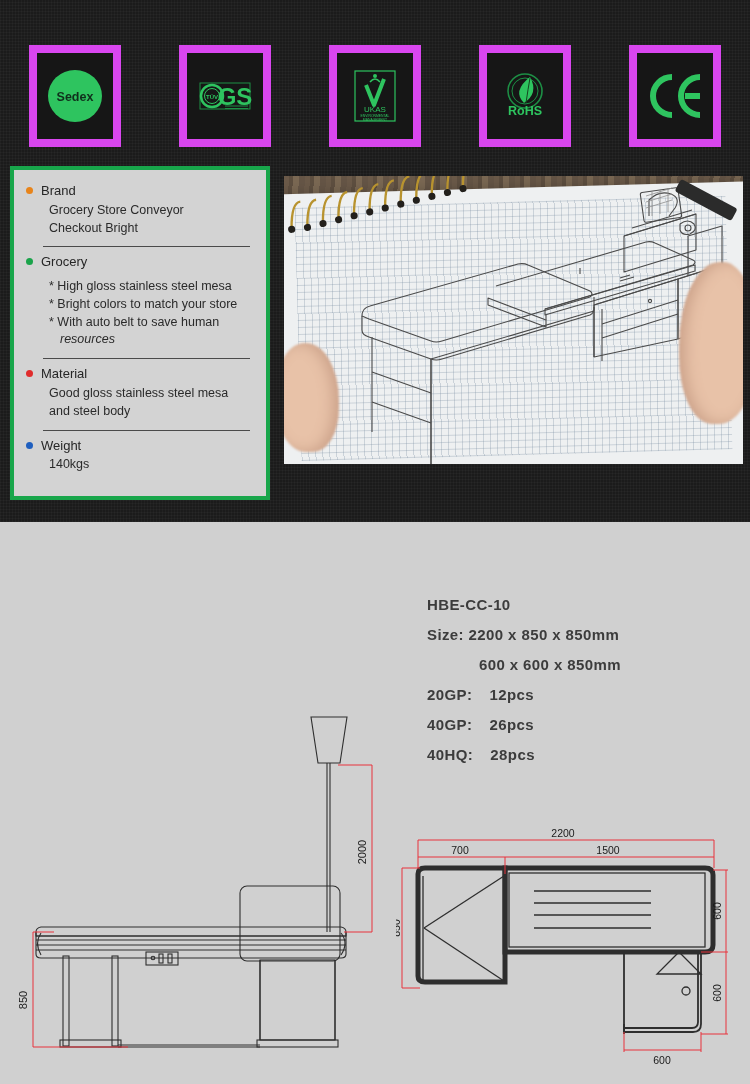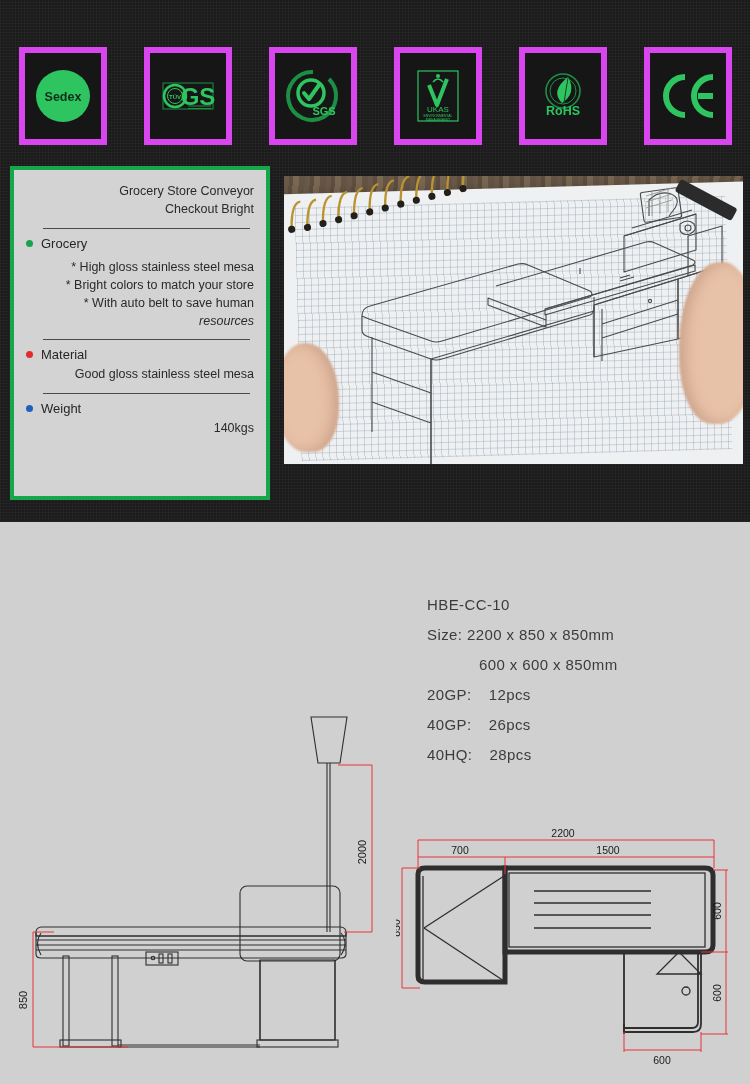--- a/index.html
+++ b/index.html
@@ -18,21 +18,21 @@
       repeating-linear-gradient(90deg, rgba(255,255,255,.028) 0 1px, transparent 1px 3px);
   }
 
   
   #cert-row{
     position:absolute;left:0;top:52px;width:750px;height:88px;
     display:flex;justify-content:space-around;align-items:center;
   }
   .cert-badge{
     width:76px;height:86px;
-    border:6px solid #d946ef;
+    border:8px solid #d946ef;
     background:#161616;
     display:flex;align-items:center;justify-content:center;
     position:relative;
   }
   .cert-badge svg{display:block;}
 
   
   #info-panel{
     position:absolute;left:10px;top:166px;width:260px;height:334px;
     background:#d3d3d3;
@@ -50,21 +50,21 @@
     position:relative;top:-1px;
   }
   .dot.orange{background:#e8841a;}
   .dot.green{background:#1aa34a;}
   .dot.red{background:#e02c2c;}
   .dot.blue{background:#1f5fbf;}
   .info-body{
     font-size:12.5px;color:#2a2a2a;line-height:1.42;
     padding-left:17px;margin-top:1px;
   }
-  .info-body.indent{padding-left:23px;text-align:right;}
+  .info-body.indent{padding-left:23px;}
   .info-body .star-line{white-space:nowrap;}
   .info-body .hang{padding-left:11px;font-style:italic;}
   .divider{
     height:1px;background:#4a4a4a;margin:5px 4px 6px 17px;
   }
 
   
   #product-photo{
     position:absolute;left:284px;top:176px;width:459px;height:288px;
     overflow:hidden;background:#6a5a4c;
@@ -109,20 +109,21 @@
     position:absolute;right:1%;top:6%;width:14%;height:5%;
     background:#2b2b2b;border-radius:3px;transform:rotate(28deg);
   }
   #product-photo .sketch{position:absolute;inset:0;}
 
   
   #spec-text{
     position:absolute;left:427px;top:590px;width:300px;
     font-size:15px;color:#3c3c3c;line-height:2.0;
     letter-spacing:.4px;
+    font-weight:bold;
   }
   #spec-text .indent{padding-left:52px;}
   #spec-text .gap{display:inline-block;width:8px;}
 
   
   #drawing-front{position:absolute;left:8px;top:700px;width:380px;height:384px;}
   #drawing-plan{position:absolute;left:396px;top:818px;width:346px;height:266px;}
   svg text{font-family:"Liberation Sans", sans-serif;}
 </style>
 </head>
@@ -144,28 +145,20 @@
       <rect x="8" y="18" width="50" height="26" fill="none" stroke="#1d8f45" stroke-width="1"></rect>
       <circle cx="20" cy="31" r="11" fill="none" stroke="#2ec45f" stroke-width="2.5"></circle>
       <circle cx="20" cy="31" r="7.5" fill="none" stroke="#2ec45f" stroke-width="1"></circle>
       <text x="20" y="34" text-anchor="middle" font-size="6" font-weight="bold" fill="#2ec45f">TÜV</text>
       <text x="43" y="40" text-anchor="middle" font-size="24" font-weight="bold" fill="#2ec45f">GS</text>
       <line x1="33" y1="41" x2="56" y2="41" stroke="#1d8f45" stroke-width="1"></line>
       <line x1="33" y1="43.5" x2="56" y2="43.5" stroke="#1d8f45" stroke-width="1"></line>
     </svg>
   </div>
 
-  <div class="cert-badge">
-    <svg width="66" height="62" viewBox="0 0 66 62">
-      <path d="M33 7 A24 24 0 1 0 49 14" fill="none" stroke="#1d8f45" stroke-width="4"></path>
-      <circle cx="31" cy="28" r="13" fill="none" stroke="#2ec45f" stroke-width="3.5"></circle>
-      <path d="M24 28 l5 6 l10 -14" fill="none" stroke="#2ec45f" stroke-width="4" stroke-linecap="round" stroke-linejoin="round"></path>
-      <text x="44" y="50" text-anchor="middle" font-size="11" font-weight="bold" fill="#2ec45f">SGS</text>
-    </svg>
-  </div>
 
   <div class="cert-badge">
     <svg width="66" height="62" viewBox="0 0 66 62">
       <rect x="13" y="6" width="40" height="50" fill="none" stroke="#2ec45f" stroke-width="1.2"></rect>
       <path d="M28 17 q5 -6 10 0" fill="none" stroke="#2ec45f" stroke-width="1.5"></path>
       <circle cx="33" cy="11" r="2" fill="#2ec45f"></circle>
       <path d="M24 20 l8 20 l10 -26" fill="none" stroke="#2ec45f" stroke-width="4" stroke-linejoin="round"></path>
       <text x="33" y="47" text-anchor="middle" font-size="8" fill="#2ec45f">UKAS</text>
       <text x="33" y="52" text-anchor="middle" font-size="3.4" fill="#2ec45f">ENVIRONMENTAL</text>
       <text x="33" y="55.5" text-anchor="middle" font-size="3.4" fill="#2ec45f">MANAGEMENT</text>
@@ -188,20 +181,24 @@
       <path d="M58 12 A19 19 0 1 0 58 50" fill="none" stroke="#2ec45f" stroke-width="6"></path>
       <line x1="43" y1="31" x2="58" y2="31" stroke="#2ec45f" stroke-width="6"></line>
     </svg>
   </div>
 
 </div>
 
 <div id="info-panel">
 
   <div class="info-block">
+    <div class="info-head">
+      <span class="dot orange"></span>
+      <span>Brand</span>
+    </div>
     <div class="info-body indent">
       <div>Grocery Store Conveyor</div>
       <div>Checkout Bright</div>
     </div>
   </div>
 
   <div class="divider"></div>
 
   <div class="info-block">
     <div class="info-head">
@@ -218,20 +215,21 @@
 
   <div class="divider"></div>
 
   <div class="info-block">
     <div class="info-head">
       <span class="dot red"></span>
       <span>Material</span>
     </div>
     <div class="info-body indent">
       <div>Good gloss stainless steel mesa</div>
+      <div>and steel body</div>
     </div>
   </div>
 
   <div class="divider"></div>
 
   <div class="info-block">
     <div class="info-head">
       <span class="dot blue"></span>
       <span>Weight</span>
     </div>

